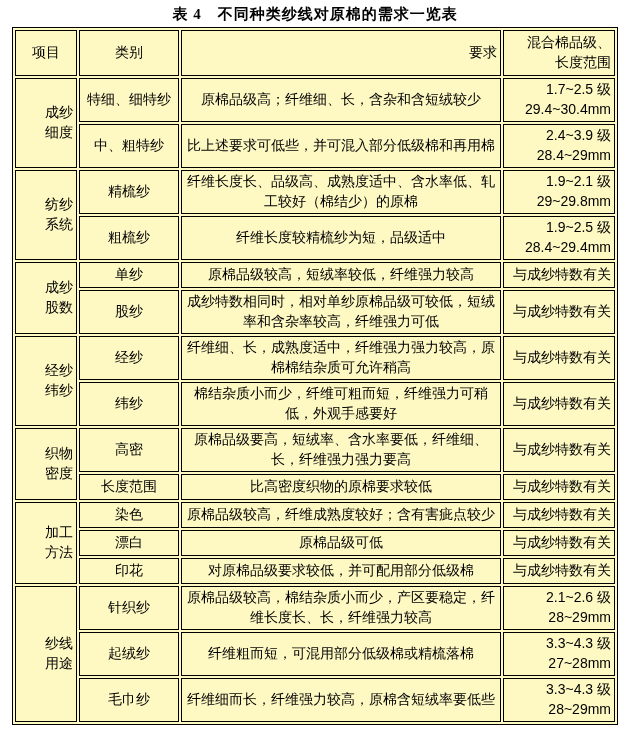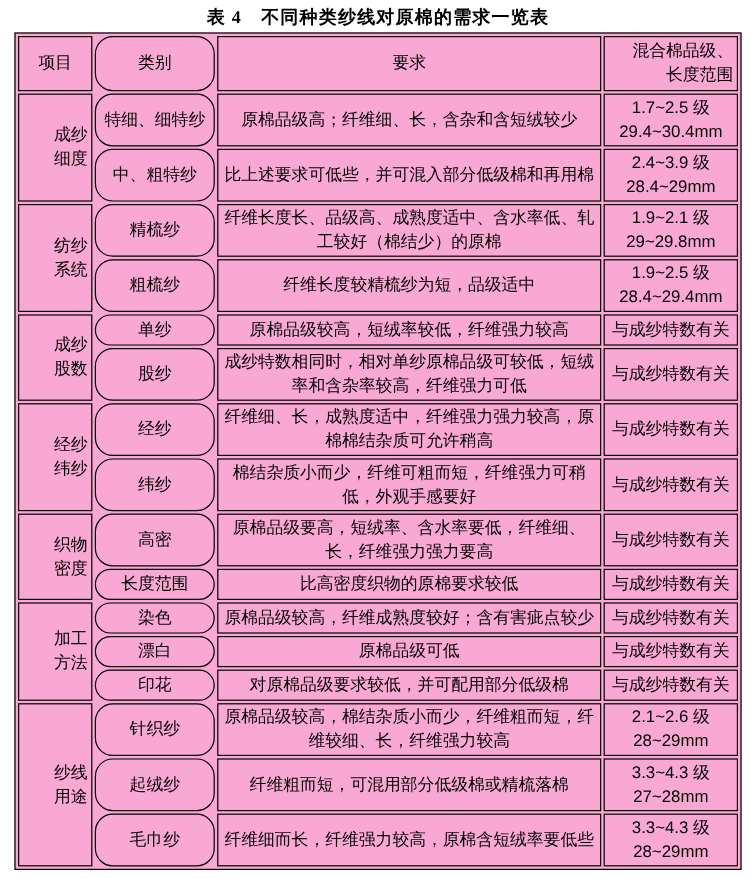--- a/index.html
+++ b/index.html
@@ -23,35 +23,35 @@
     font-family: "Liberation Serif", serif;
     letter-spacing: 1px;
   }
   table.main-table {
     table-layout: fixed;
     width: 488px;
     margin: 0 auto;
     border: 1px solid #000;
     border-collapse: separate;
     border-spacing: 2px;
-    background: #f9a8d4;
+    background: #fef9c3;
   }
   table.main-table td {
     border: 1px solid #000;
     font-size: 14px;
     line-height: 1.42;
     padding: 1px 3px;
     vertical-align: middle;
     white-space: pre-line;
     overflow: hidden;
   }
   td.c-item     { text-align: right; }
-  td.c-cat      { text-align: center; border-radius: 15px; }
+  td.c-cat      { text-align: center; }
   td.c-req      { text-align: center; }
-  td.c-spec     { text-align: center; padding-left: 7px; }
+  td.c-spec     { text-align: right; padding-left: 7px; }
   tr.hdr td     { text-align: center; height: 42px; }
   tr.tall td    { height: 40px; }
   tr.short td   { height: 22px; }
 </style>
 </head>
 <body>
 
 <div class="doc-title">表 4　不同种类纱线对原棉的需求一览表</div>
 
 <table class="main-table">
@@ -59,21 +59,21 @@
     <col style="width:62px">
       <col style="width:100px">
       <col style="width:320px">
       <col style="width:112px">
   </colgroup>
 
   <tbody>
       <tr class="hdr">
     <td class="c-item">项目</td>
     <td class="c-cat">类别</td>
-    <td class="c-req" style="text-align:center;">要求</td>
+    <td class="c-req" style="text-align:right;">要求</td>
     <td class="c-spec" style="text-align:right;padding-left:3px;">混合棉品级、
 长度范围</td>
   </tr>
 
   <tr class="tall">
     <td class="c-item" rowspan="2">成纱
 细度</td>
     <td class="c-cat">特细、细特纱</td>
     <td class="c-req">原棉品级高；纤维细、长，含杂和含短绒较少</td>
     <td class="c-spec">1.7~2.5 级
@@ -155,21 +155,21 @@
   <tr class="short">
     <td class="c-cat">印花</td>
     <td class="c-req">对原棉品级要求较低，并可配用部分低级棉</td>
     <td class="c-spec">与成纱特数有关</td>
   </tr>
 
   <tr class="tall">
     <td class="c-item" rowspan="3">纱线
 用途</td>
     <td class="c-cat">针织纱</td>
-    <td class="c-req">原棉品级较高，棉结杂质小而少，纤维粗而短，纤维较细、长，纤维强力较高</td>
+    <td class="c-req">原棉品级较高，棉结杂质小而少，产区要稳定，纤维长度长、长，纤维强力较高</td>
     <td class="c-spec">2.1~2.6 级
 28~29mm</td>
   </tr>
   <tr class="tall">
     <td class="c-cat">起绒纱</td>
     <td class="c-req">纤维粗而短，可混用部分低级棉或精梳落棉</td>
     <td class="c-spec">3.3~4.3 级
 27~28mm</td>
   </tr>
   <tr class="tall">

